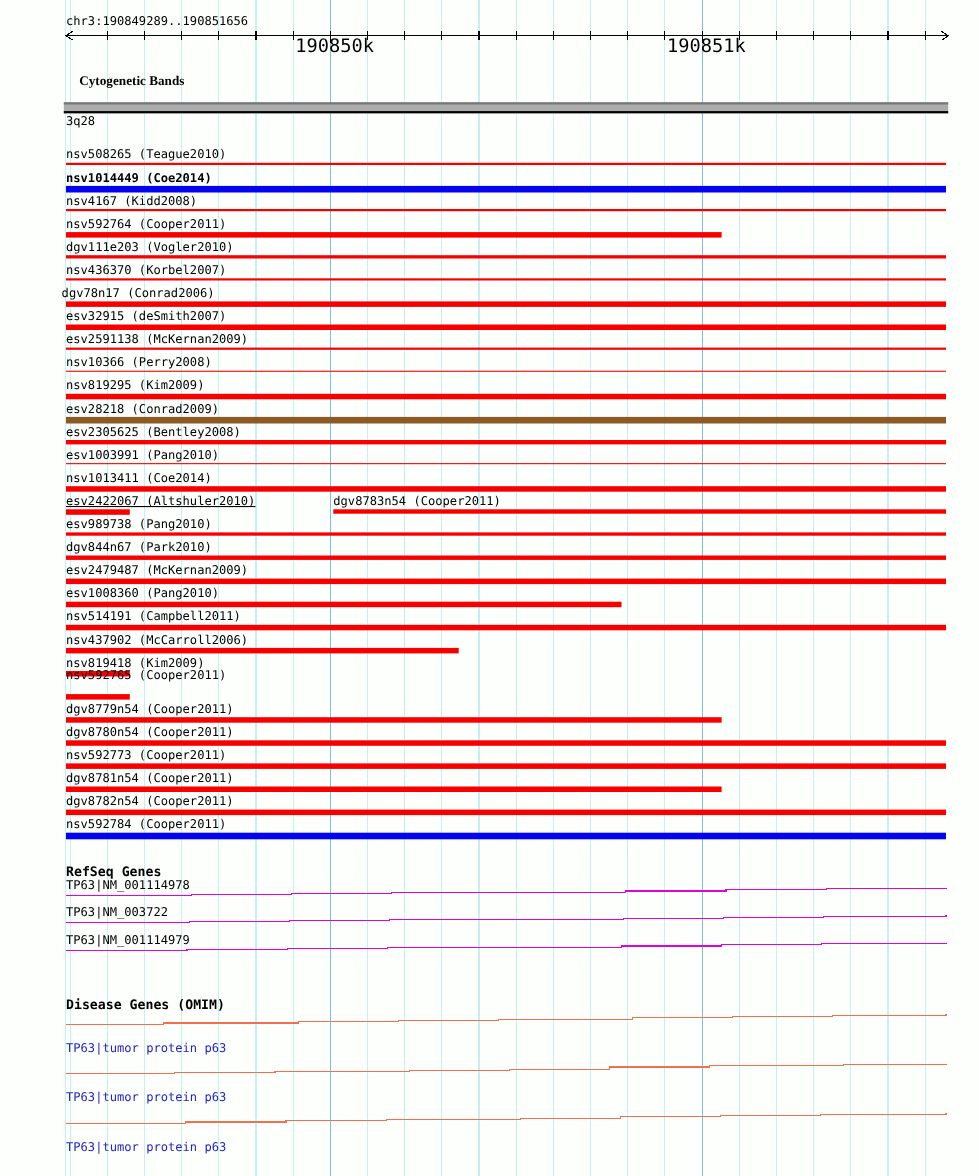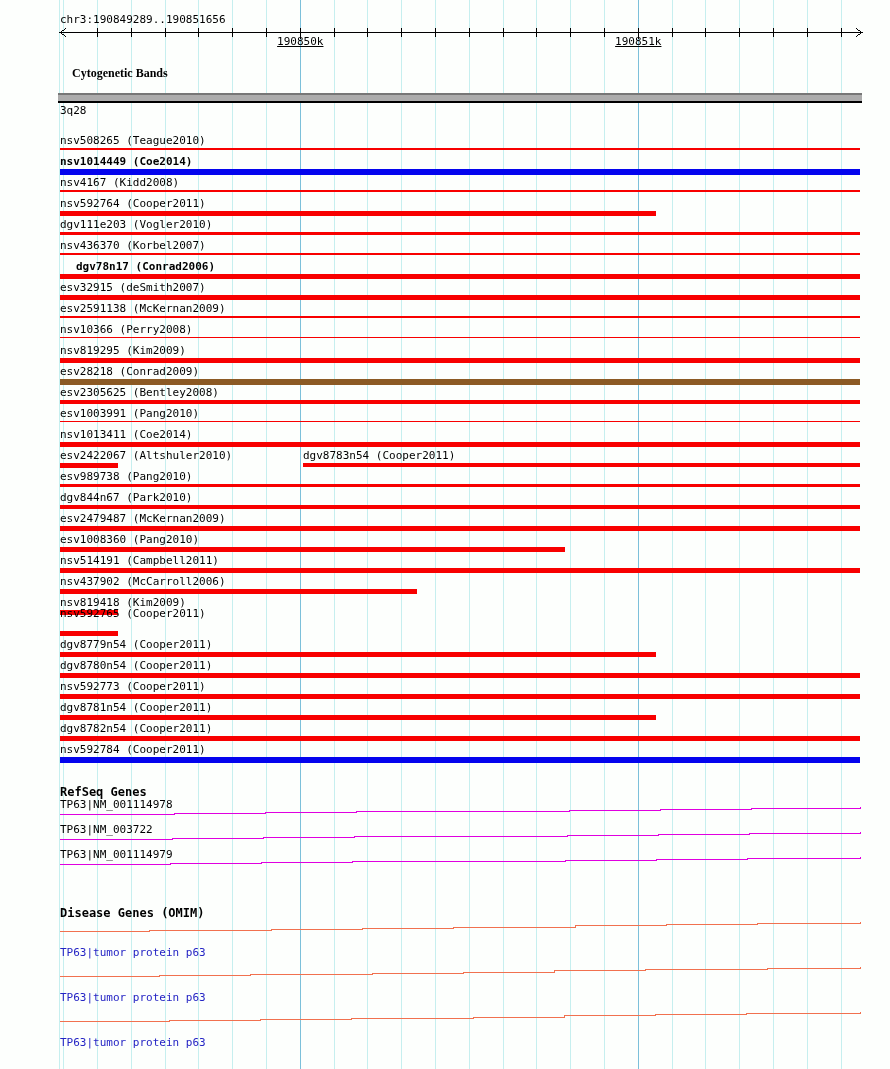--- a/index.html
+++ b/index.html
@@ -2,21 +2,21 @@
 <html><head>
 <meta charset="utf-8">
 <style>
   html,body{margin:0;padding:0;background:#fff;}
   .page{position:relative;width:890px;height:1069px;background:#fdfffd;overflow:hidden;
         font-family:"DejaVu Sans Mono",monospace;}
   .page svg.layer{position:absolute;left:0;top:0;}
   .hdr{position:absolute;font-weight:bold;font-size:12px;line-height:13px;color:#000;white-space:nowrap;z-index:3;}
   .lbl{position:absolute;font-size:11px;line-height:12px;color:#000;white-space:nowrap;z-index:3;}
   .bar{position:absolute;z-index:2;}
-  .ticklbl{position:absolute;font-size:11px;line-height:12px;color:#000;text-align:center;width:64px;z-index:3;text-decoration:underline;}
+  .ticklbl{position:absolute;font-size:17px;line-height:12px;color:#000;text-align:center;width:64px;z-index:3;}
   .band{position:absolute;z-index:2;box-sizing:border-box;}
 </style>
 </head>
 <body>
 
 <div class="page">
   <svg class="layer" id="bg-svg" width="890" height="1069" shape-rendering="crispEdges">
       <line x1="59.5" y1="0" x2="59.5" y2="1069" stroke="#c6efef" stroke-width="1"></line>
       <line x1="63.71778622729193" y1="0" x2="63.71778622729193" y2="1069" stroke="#c6efef" stroke-width="1"></line>
       <line x1="97.51584283903676" y1="0" x2="97.51584283903676" y2="1069" stroke="#c6efef" stroke-width="1"></line>
@@ -86,39 +86,39 @@
       <div class="lbl" style="left: 60px; top: 156px; font-weight: bold;">nsv1014449 (Coe2014)</div>
       <div class="bar" style="left: 60px; top: 169px; width: 800px; height: 6px; background: rgb(4, 4, 238);"></div>
       <div class="lbl" style="left: 60px; top: 177px;">nsv4167 (Kidd2008)</div>
       <div class="bar" style="left: 60px; top: 190px; width: 800px; height: 2px; background: rgb(248, 0, 0);"></div>
       <div class="lbl" style="left: 60px; top: 198px;">nsv592764 (Cooper2011)</div>
       <div class="bar" style="left: 60px; top: 211px; width: 596px; height: 5px; background: rgb(248, 0, 0);"></div>
       <div class="lbl" style="left: 60px; top: 219px;">dgv111e203 (Vogler2010)</div>
       <div class="bar" style="left: 60px; top: 232px; width: 800px; height: 3px; background: rgb(248, 0, 0);"></div>
       <div class="lbl" style="left: 60px; top: 240px;">nsv436370 (Korbel2007)</div>
       <div class="bar" style="left: 60px; top: 253px; width: 800px; height: 2px; background: rgb(248, 0, 0);"></div>
-      <div class="lbl" style="left: 76px; top: 261px; font-weight: bold;">dgv78n17 (Conrad2006)</div>
+      <div class="lbl" style="left: 56px; top: 261px;">dgv78n17 (Conrad2006)</div>
       <div class="bar" style="left: 60px; top: 274px; width: 800px; height: 5px; background: rgb(248, 0, 0);"></div>
       <div class="lbl" style="left: 60px; top: 282px;">esv32915 (deSmith2007)</div>
       <div class="bar" style="left: 60px; top: 295px; width: 800px; height: 5px; background: rgb(248, 0, 0);"></div>
       <div class="lbl" style="left: 60px; top: 303px;">esv2591138 (McKernan2009)</div>
       <div class="bar" style="left: 60px; top: 316px; width: 800px; height: 2px; background: rgb(248, 0, 0);"></div>
       <div class="lbl" style="left: 60px; top: 324px;">nsv10366 (Perry2008)</div>
       <div class="bar" style="left: 60px; top: 337px; width: 800px; height: 1px; background: rgb(248, 0, 0);"></div>
       <div class="lbl" style="left: 60px; top: 345px;">nsv819295 (Kim2009)</div>
       <div class="bar" style="left: 60px; top: 358px; width: 800px; height: 5px; background: rgb(248, 0, 0);"></div>
       <div class="lbl" style="left: 60px; top: 366px;">esv28218 (Conrad2009)</div>
       <div class="bar" style="left: 60px; top: 379px; width: 800px; height: 6px; background: rgb(140, 90, 36);"></div>
       <div class="lbl" style="left: 60px; top: 387px;">esv2305625 (Bentley2008)</div>
       <div class="bar" style="left: 60px; top: 400px; width: 800px; height: 4px; background: rgb(248, 0, 0);"></div>
       <div class="lbl" style="left: 60px; top: 408px;">esv1003991 (Pang2010)</div>
       <div class="bar" style="left: 60px; top: 421px; width: 800px; height: 1px; background: rgb(248, 0, 0);"></div>
       <div class="lbl" style="left: 60px; top: 429px;">nsv1013411 (Coe2014)</div>
       <div class="bar" style="left: 60px; top: 442px; width: 800px; height: 5px; background: rgb(248, 0, 0);"></div>
-      <div class="lbl" style="left: 60px; top: 450px;">esv2422067 (Altshuler2010)</div>
+      <div class="lbl" style="left: 60px; top: 450px; text-decoration: underline;">esv2422067 (Altshuler2010)</div>
       <div class="bar" style="left: 60px; top: 463px; width: 58px; height: 5px; background: rgb(248, 0, 0);"></div>
       <div class="lbl" style="left: 303px; top: 450px;">dgv8783n54 (Cooper2011)</div>
       <div class="bar" style="left: 303px; top: 463px; width: 557px; height: 4px; background: rgb(248, 0, 0);"></div>
       <div class="lbl" style="left: 60px; top: 471px;">esv989738 (Pang2010)</div>
       <div class="bar" style="left: 60px; top: 484px; width: 800px; height: 3px; background: rgb(248, 0, 0);"></div>
       <div class="lbl" style="left: 60px; top: 492px;">dgv844n67 (Park2010)</div>
       <div class="bar" style="left: 60px; top: 505px; width: 800px; height: 4px; background: rgb(248, 0, 0);"></div>
       <div class="lbl" style="left: 60px; top: 513px;">esv2479487 (McKernan2009)</div>
       <div class="bar" style="left: 60px; top: 526px; width: 800px; height: 5px; background: rgb(248, 0, 0);"></div>
       <div class="lbl" style="left: 60px; top: 534px;">esv1008360 (Pang2010)</div>

